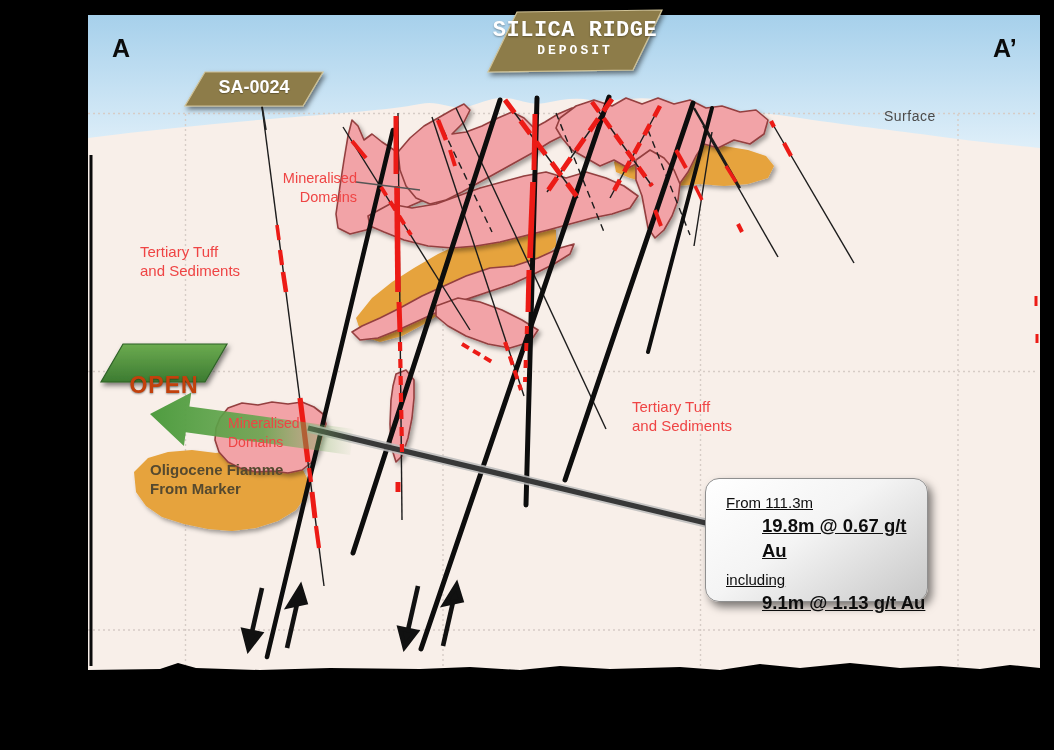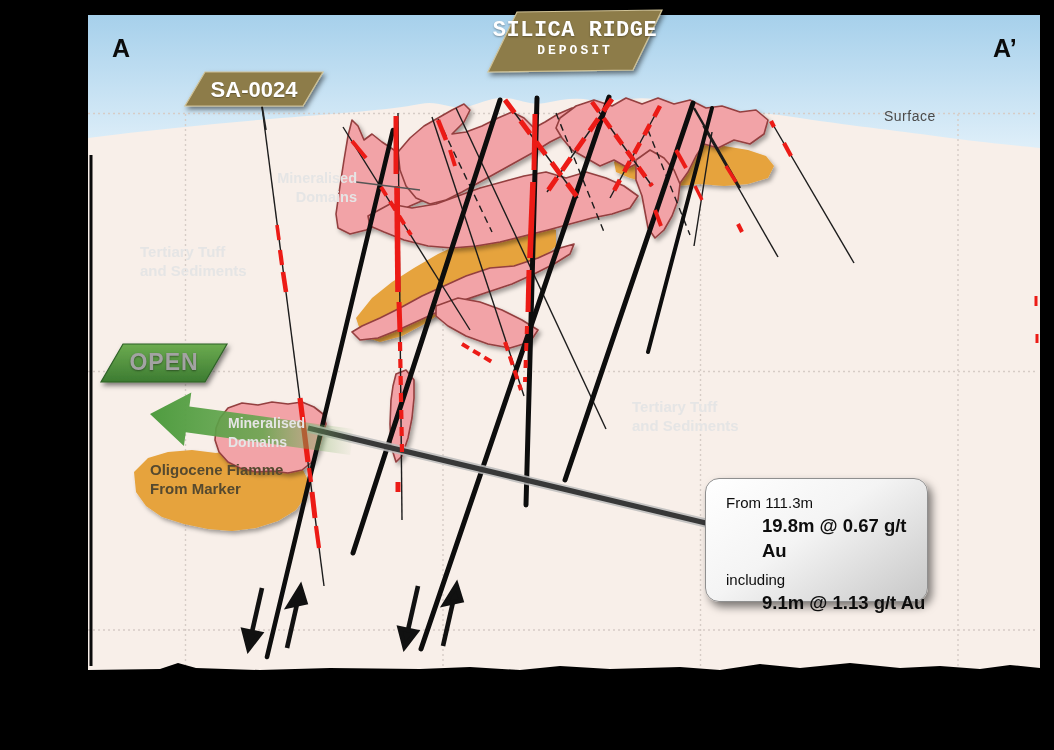--- a/index.html
+++ b/index.html
@@ -5,31 +5,31 @@
   html,body{margin:0;padding:0;background:#000;}
   .stage{position:relative;width:1054px;height:750px;background:#000;overflow:hidden;
          font-family:"Liberation Sans","DejaVu Sans",sans-serif;}
   .stage svg{position:absolute;left:0;top:0;}
   .ovl{position:absolute;margin:0;}
   .marker{font-size:25px;font-weight:800;color:#0b0b0b;}
   .banner-title{width:170px;text-align:center;color:#fff;font-family:Liberation Mono, monospace;}
   .banner-title .l1{font-size:22px;font-weight:800;letter-spacing:.5px;line-height:24px;
        text-shadow:0 1px 2px rgba(0,0,0,.35);}
   .banner-title .l2{font-size:13px;font-weight:600;letter-spacing:3px;line-height:16px;}
-  .banner-sa{width:120px;text-align:center;color:#fff;font-size:22px;font-weight:800;
+  .banner-sa{width:120px;text-align:center;color:#fff;font-size:18px;font-weight:800;
        text-shadow:0 1px 1px rgba(0,0,0,.3);}
-  .banner-open{width:104px;text-align:center;color:#a3a3a3;font-size:23px;font-weight:800;
-       letter-spacing:1px;text-shadow:0 1px 2px rgba(0,0,0,.4);}
-  .geo-label{white-space:pre-line;font-size:14.5px;line-height:19px;font-weight:700;color:#e5e5e5;}
+  .banner-open{width:104px;text-align:center;color:#c2410c;font-size:23px;font-weight:800;
+       letter-spacing:1px;text-shadow:0 1px 2px rgba(0,0,0,.4);margin-top:23px;}
+  .geo-label{white-space:pre-line;font-size:14.5px;line-height:19px;font-weight:400;color:#ef4444;}
   .geo-label.bold{color:#55492f;font-weight:700;font-size:15px;}
   .surface-label{font-size:14px;letter-spacing:.5px;color:#4a4a4a;font-weight:500;}
   .callout{left:705px;top:478px;width:223px;height:124px;border-radius:14px;
        background:linear-gradient(145deg,#ffffff 0%,#f4f4f4 45%,#c7c7c7 100%);
        border:1px solid #8f8f8f;box-shadow:4px 5px 8px rgba(0,0,0,.5);
-       box-sizing:border-box;padding:13px 0 0 20px;color:#0d0d0d;}
+       box-sizing:border-box;padding:13px 0 0 20px;color:#0d0d0d;text-decoration:underline;}
   .callout .r{font-size:15px;line-height:21px;font-weight:500;}
   .callout .b{font-size:18.5px;line-height:25px;font-weight:800;margin-left:36px;}
   .callout .gap{height:6px;}
 </style>
 </head>
 <body>
 
 <div class="stage">
 <svg width="1054" height="750" viewBox="0 0 1054 750">
   <defs>

